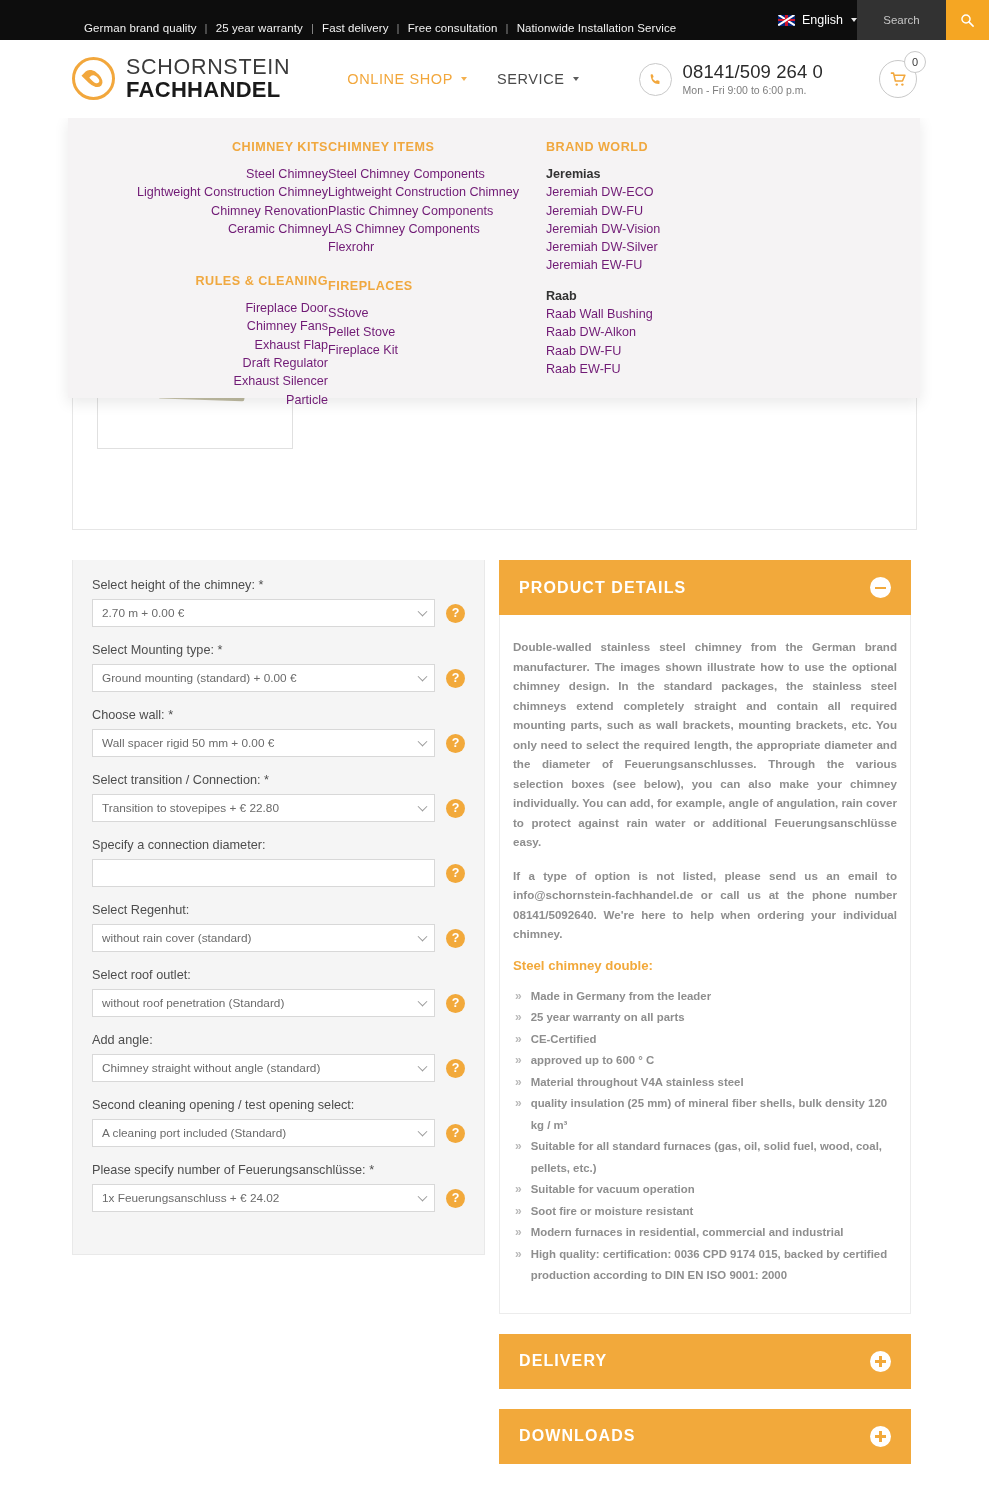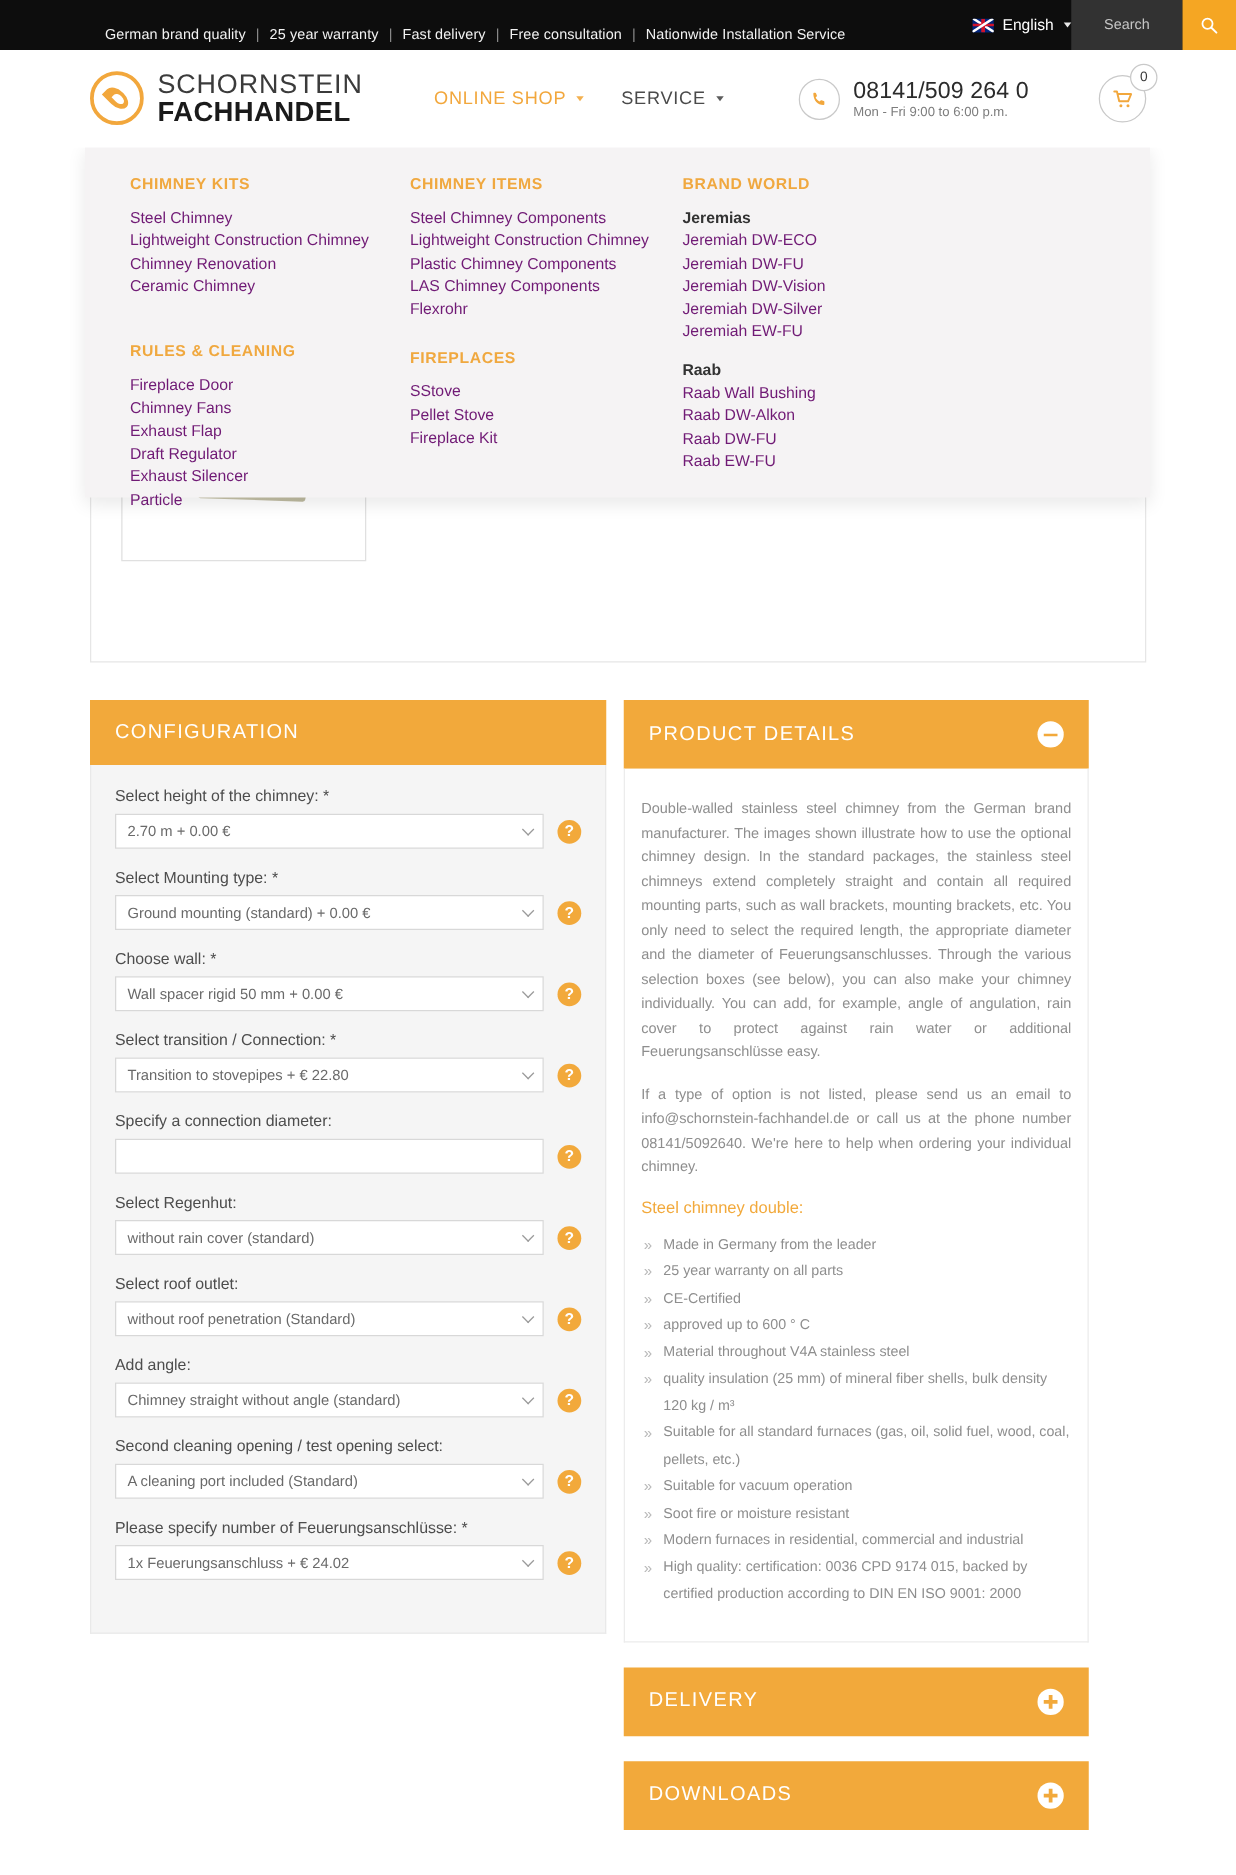--- a/index.html
+++ b/index.html
@@ -165,41 +165,41 @@
     position: absolute; left: 68px; top: 116px; width: 852px; height: 282px;
     background: #f5f3f4; z-index: 50; box-shadow: 0 5px 14px rgba(0,0,0,.09);
     padding: 24px 36px 0 36px; display: flex;
   }
   .mm-arrow {
     position: absolute; left: 503px; top: 100px; width: 0; height: 0;
     border-left: 14px solid transparent; border-right: 14px solid transparent;
     border-bottom: 16px solid #f5f3f4; z-index: 51;
   }
   .mm-col { }
-  .mm-col.c1 { width: 224px; }
+  .mm-col.c1 { width: 224px; text-align: right; }
   .mm-col.c2 { width: 232px; }
   .mm-col.c3 { width: 218px; }
   .mm-col.c4 { width: 170px; }
   .mm-head {
     color: #f0a83f; font-size: 12.6px; font-weight: 700; letter-spacing: .5px;
     margin-bottom: 11px; text-transform: uppercase;
   }
   .mm-head.second { margin-top: 36px; }
   .mm-head.second-c3 { margin-top: 23px; }
   .mm-link {
     display: block; color: #701a75; font-size: 12.6px; line-height: 18.3px;
     text-decoration: none; cursor: pointer;
   }
   .mm-link.strong { color: #333; font-weight: 700; }
   .mm-gap { height: 12px; }
 
   
   .content { padding: 0 72px; padding-top: 442px; display: flex; gap: 14px; align-items: flex-start; }
   .col-left { width: 413px; }
-  .col-right { width: 372px; }
+  .col-right { width: 412px; font-weight: bold; }
 
   .panel-head {
     background: #f2a93b; color: #fff; font-size: 16px; letter-spacing: 1.1px;
     padding: 17px 20px; display: flex; align-items: center; justify-content: space-between;
   }
   .cfg-body {
     background: #f5f5f5; border: 1px solid #e9e9e9; border-top: 0;
     padding: 18px 19px 26px 19px;
   }
   .field { margin-bottom: 16px; }
@@ -429,23 +429,20 @@
     <a class="mm-link">Raab Wall Bushing</a>
     <a class="mm-link">Raab DW-Alkon</a>
     <a class="mm-link">Raab DW-FU</a>
     <a class="mm-link">Raab EW-FU</a>
   </div>
 </div>
 
 <div class="content">
 
   <div class="col-left">
-    <div class="panel-head">
-      <span>CONFIGURATION</span>
-    </div>
     <div class="cfg-body" id="cfg-fields">
         <div class="field">
           <div class="field-label">Select height of the chimney: *</div>
           <div class="field-row">
             <div class="sel">
               <span>2.70 m + 0.00 €</span>
               <span class="chev"></span>
             </div>
             <div class="help">?</div>
           </div>

